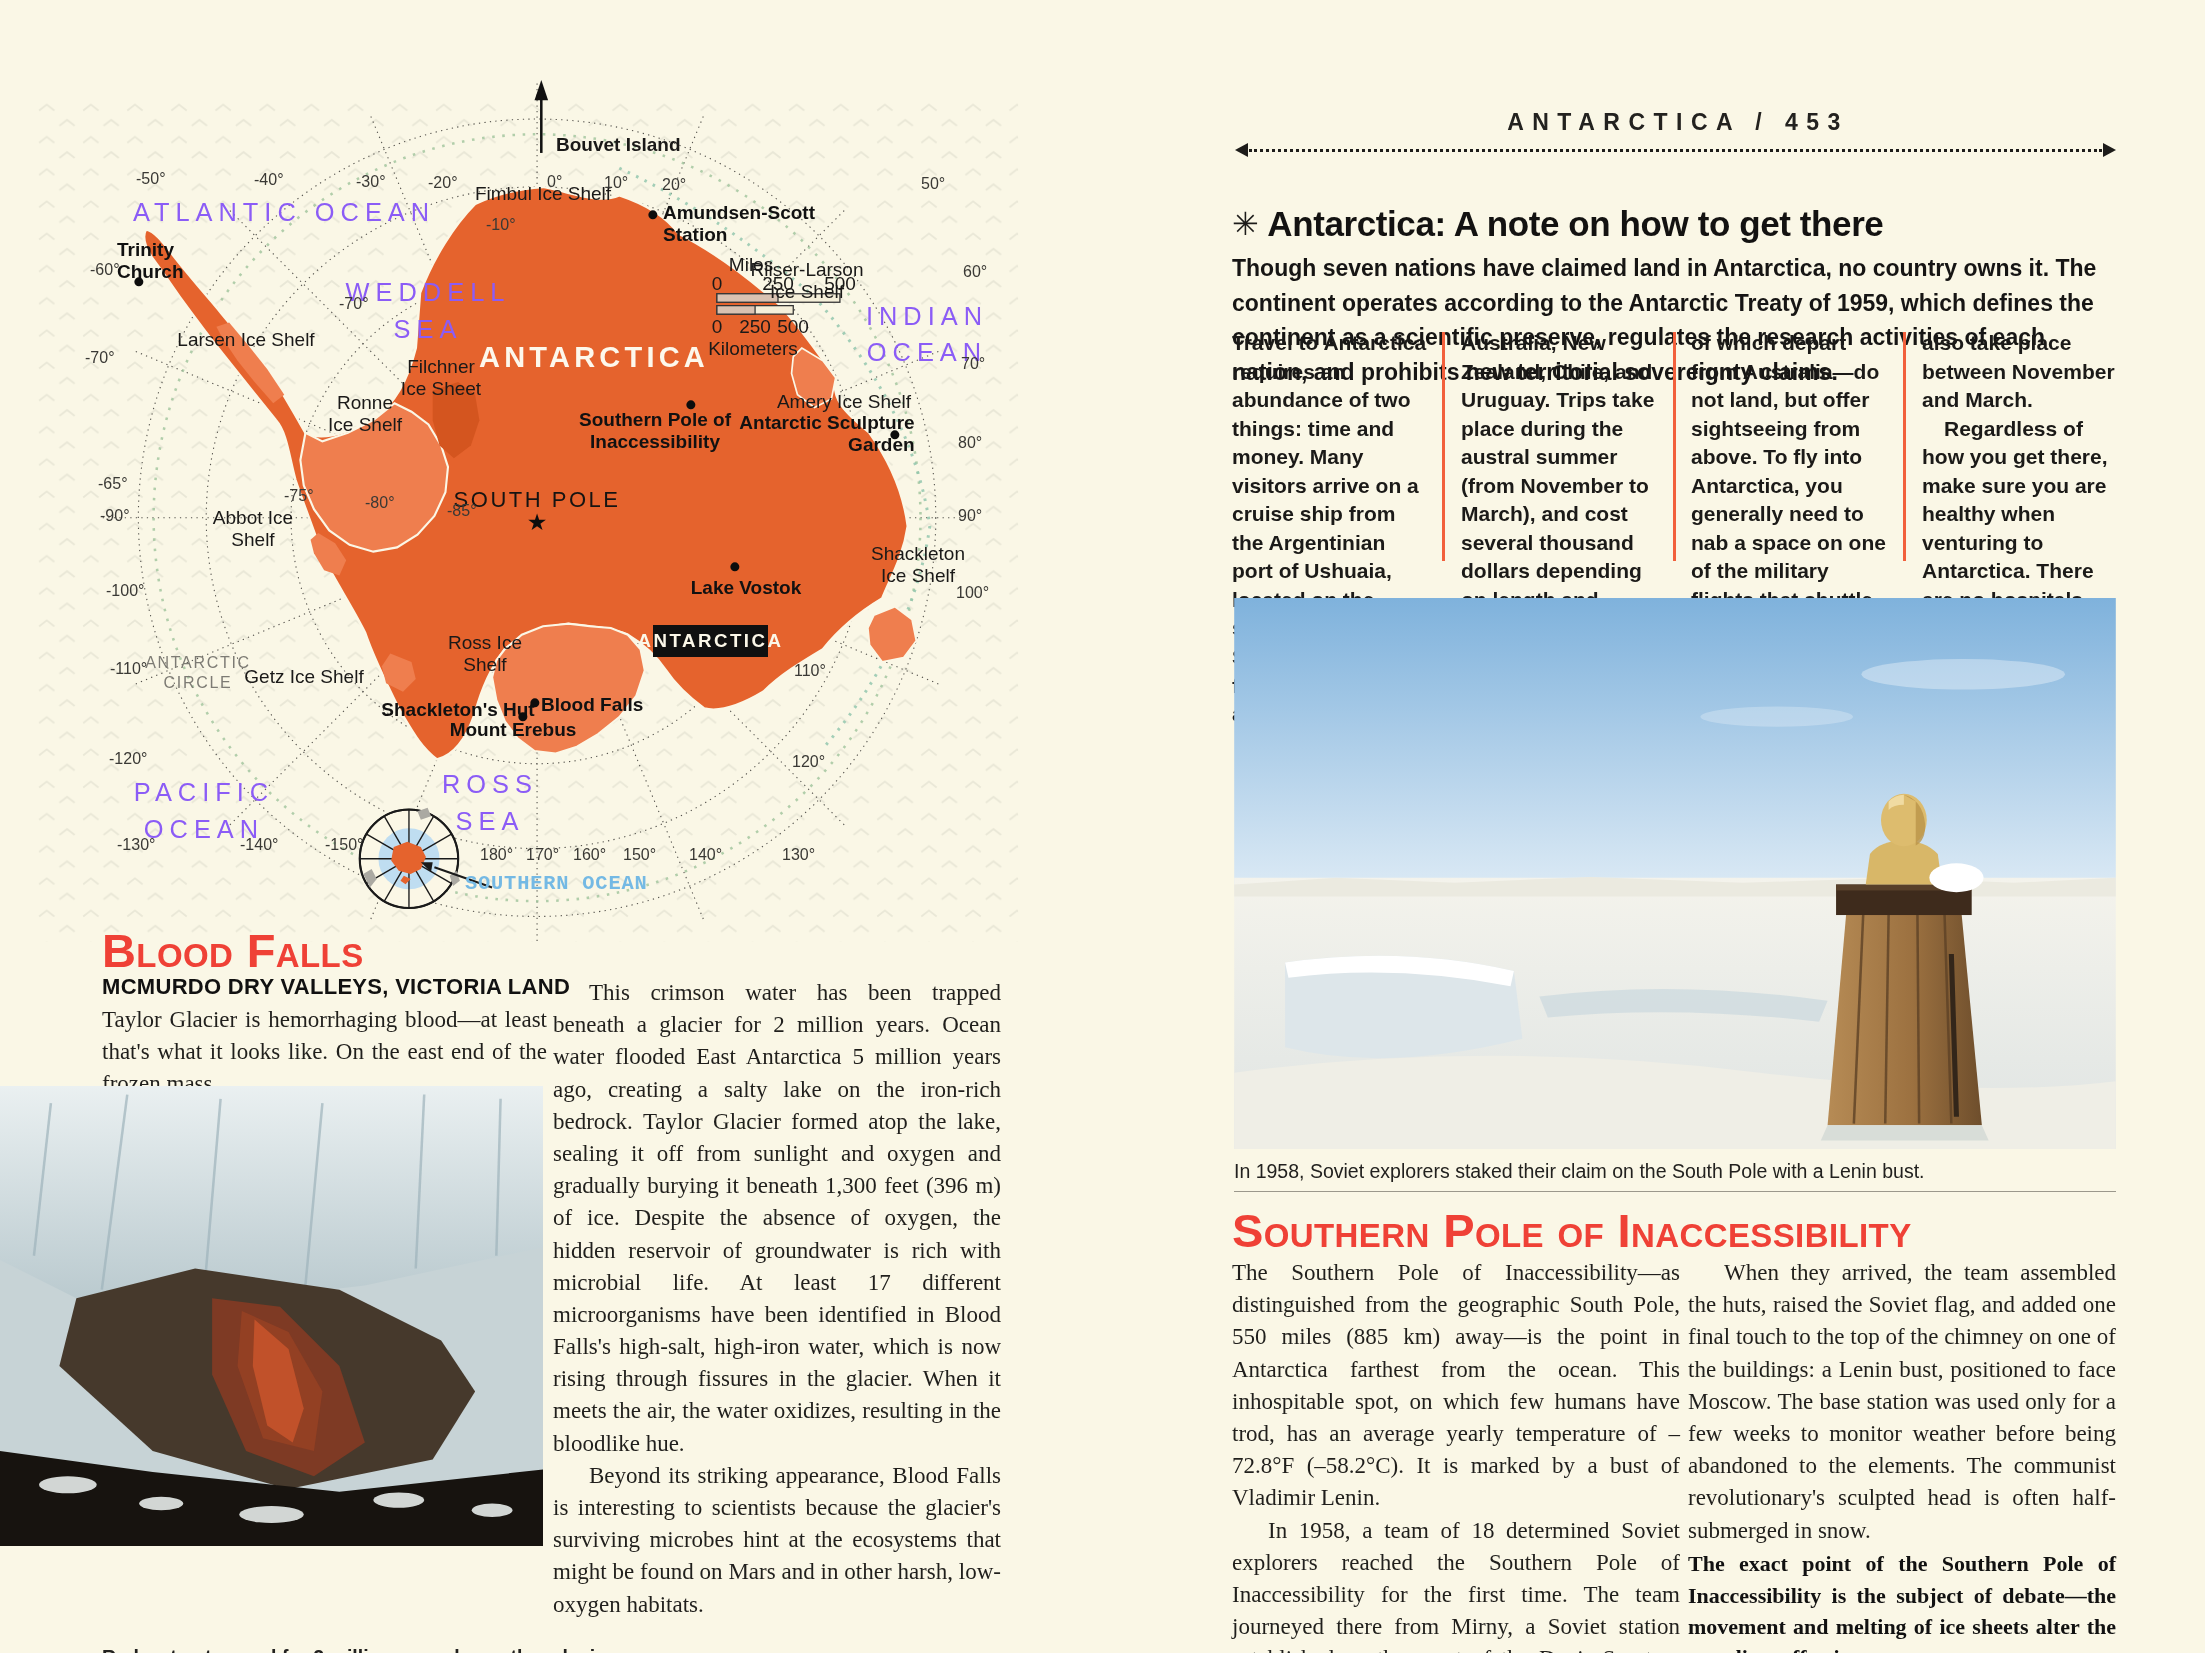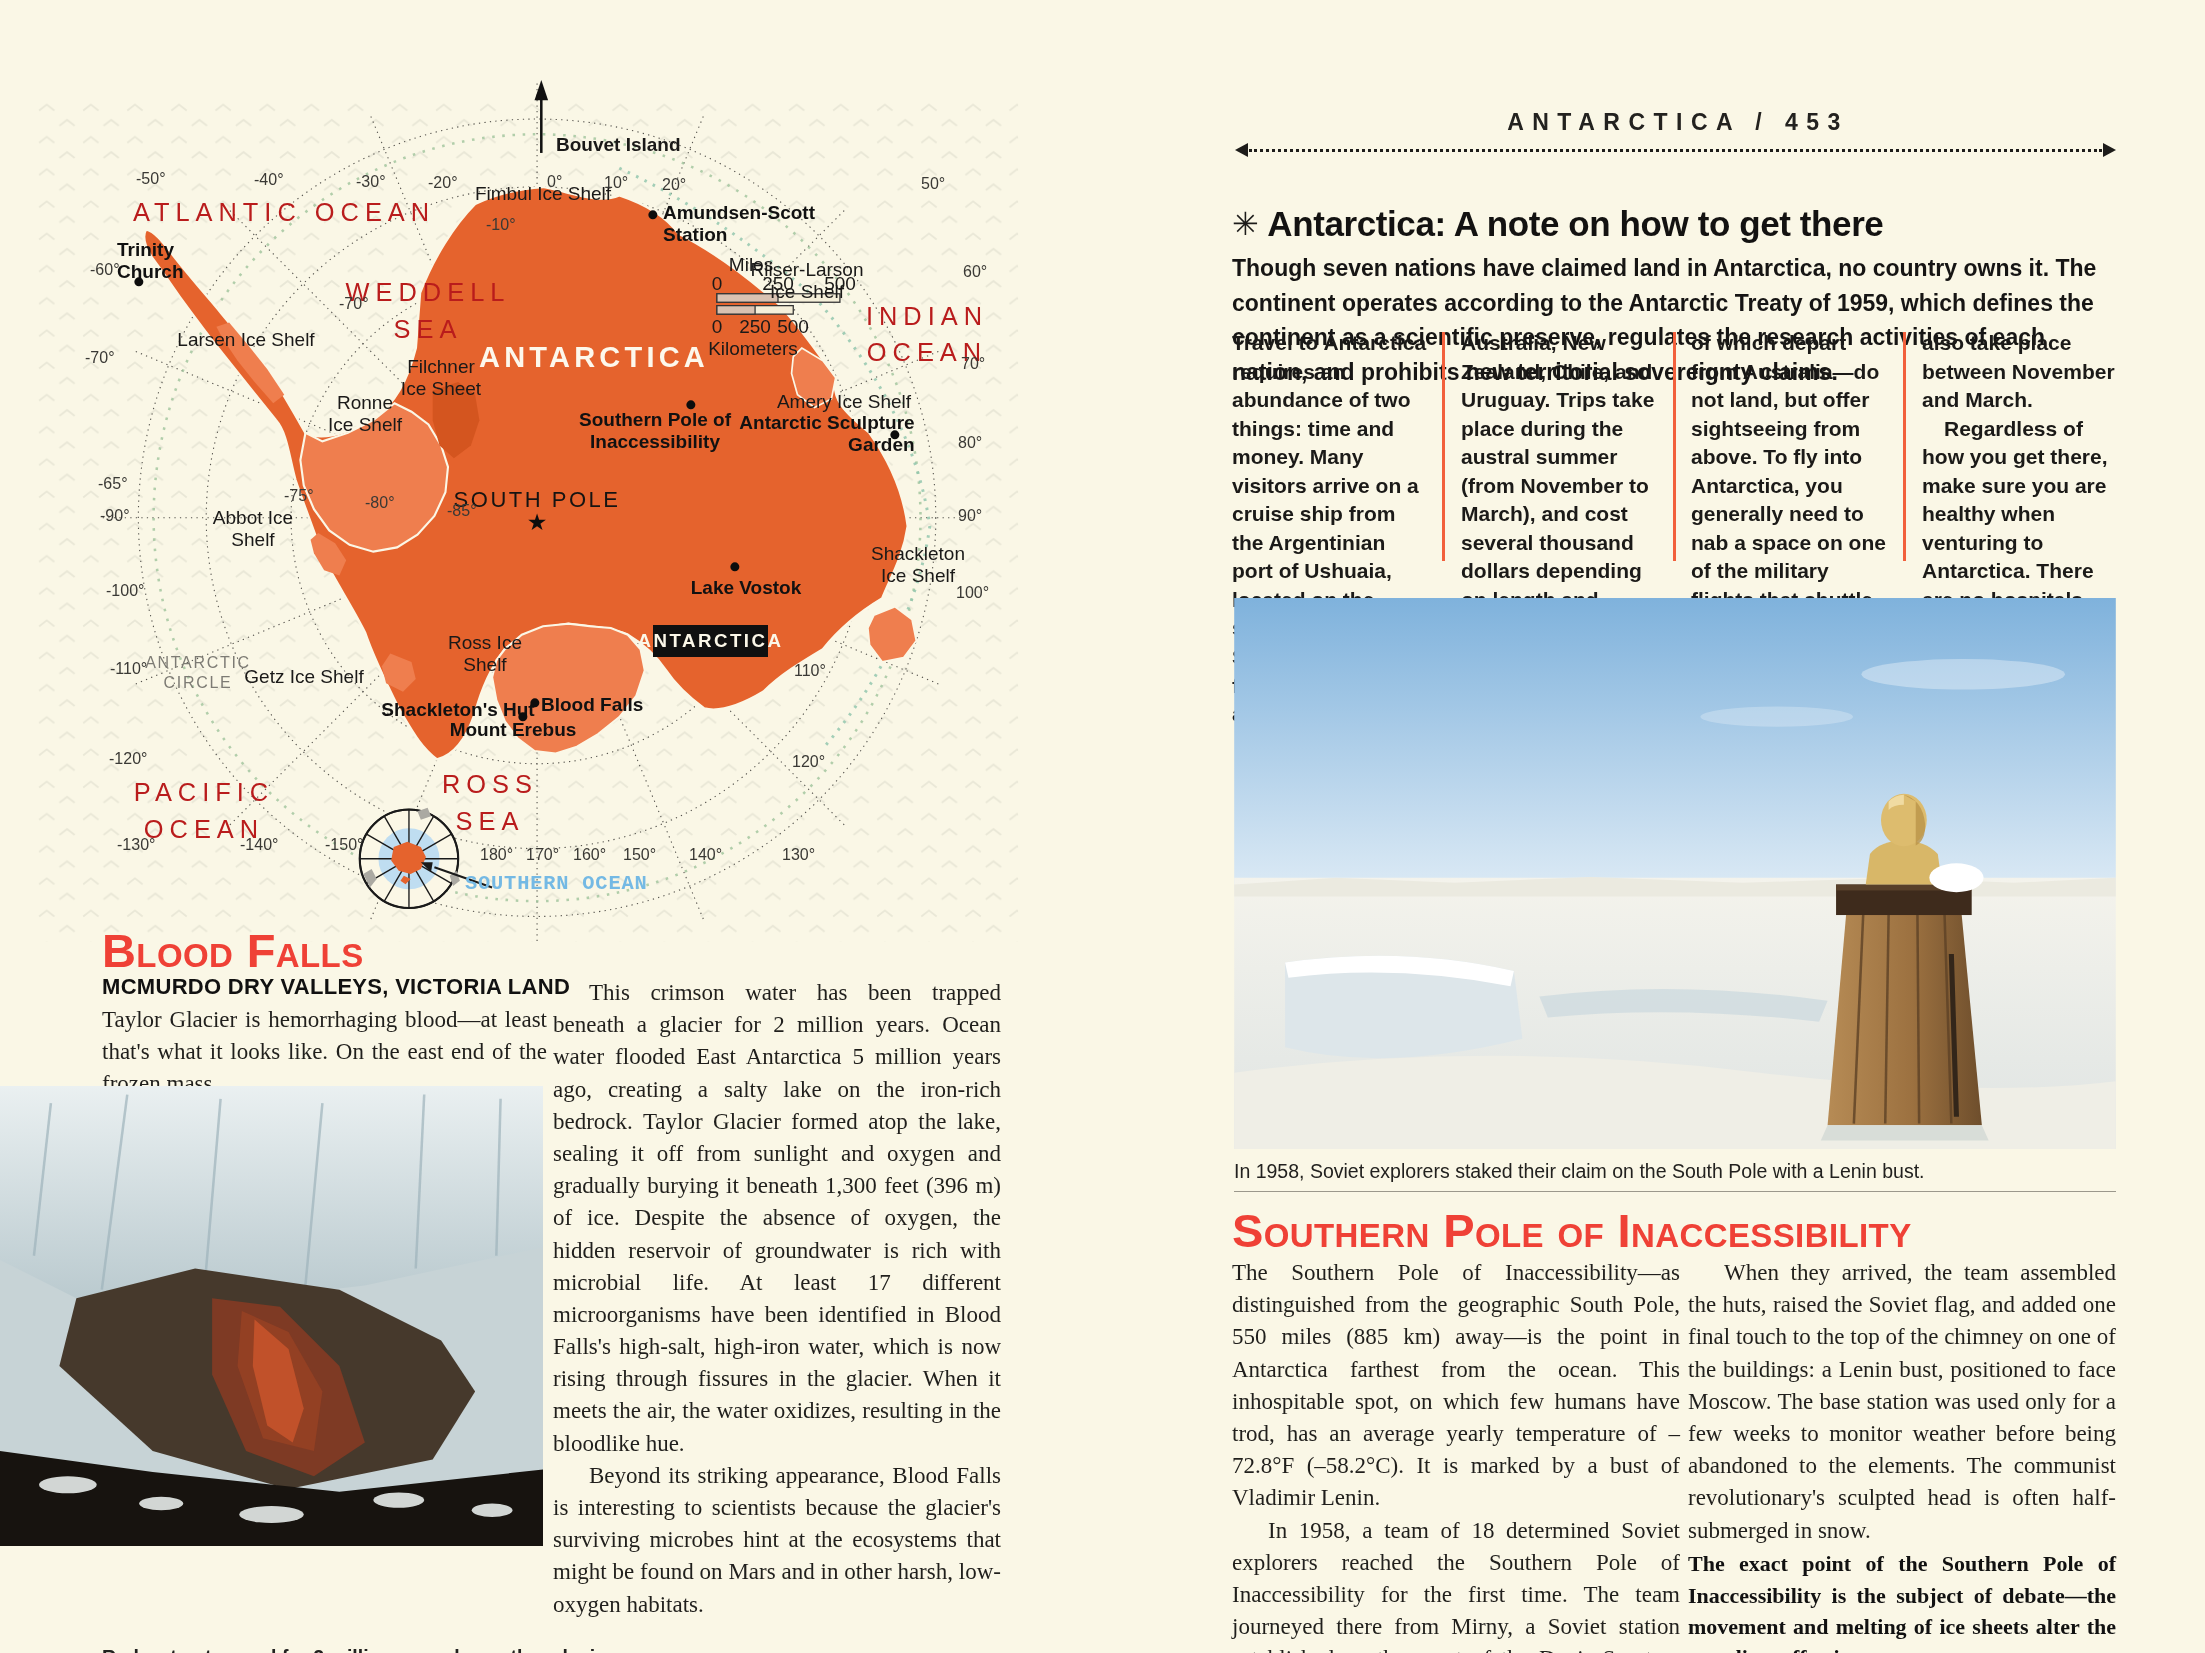--- a/index.html
+++ b/index.html
@@ -4,21 +4,21 @@
 <style>
   html,body{margin:0;padding:0;}
   body{width:2205px;height:1654px;background:#FAF7E6;position:relative;overflow:hidden;
        font-family:"Liberation Sans",sans-serif;color:#1c1b19;}
   .abs{position:absolute;}
   .pre{white-space:pre-line;}
   .ctr{transform:translateX(-50%);text-align:center;}
   .rt{text-align:right;}
 
   
-  .ocean{font-size:25.4px;letter-spacing:6px;color:#b91c1c;}
+  .ocean{font-size:25.4px;letter-spacing:6px;color:#8b5cf6;}
   .feat{font-size:19px;color:#1a1918;line-height:1.18;}
   .featb{font-size:19px;font-weight:bold;color:#111;line-height:1.15;}
   .tick{position:absolute;font-size:16px;color:#3a3935;}
   .map-ant{font-size:29px;font-weight:bold;letter-spacing:4.2px;color:#FDF8EC;}
   .circle-lbl{font-size:16px;color:#7d7b74;letter-spacing:1.7px;line-height:1.25;}
   .southpole{font-size:22px;letter-spacing:2.5px;color:#151412;}
   .so-lbl{font-size:20.4px;font-weight:bold;color:#74B9E4;letter-spacing:0.8px;}
   .tag{background:#101010;color:#FBF7E8;font-size:18.7px;letter-spacing:2.5px;font-weight:bold;
        display:flex;align-items:center;justify-content:center;}
   .dot{position:absolute;width:9.3px;height:9.3px;border-radius:50%;background:#0d0d0d;transform:translate(-50%,-50%);}

